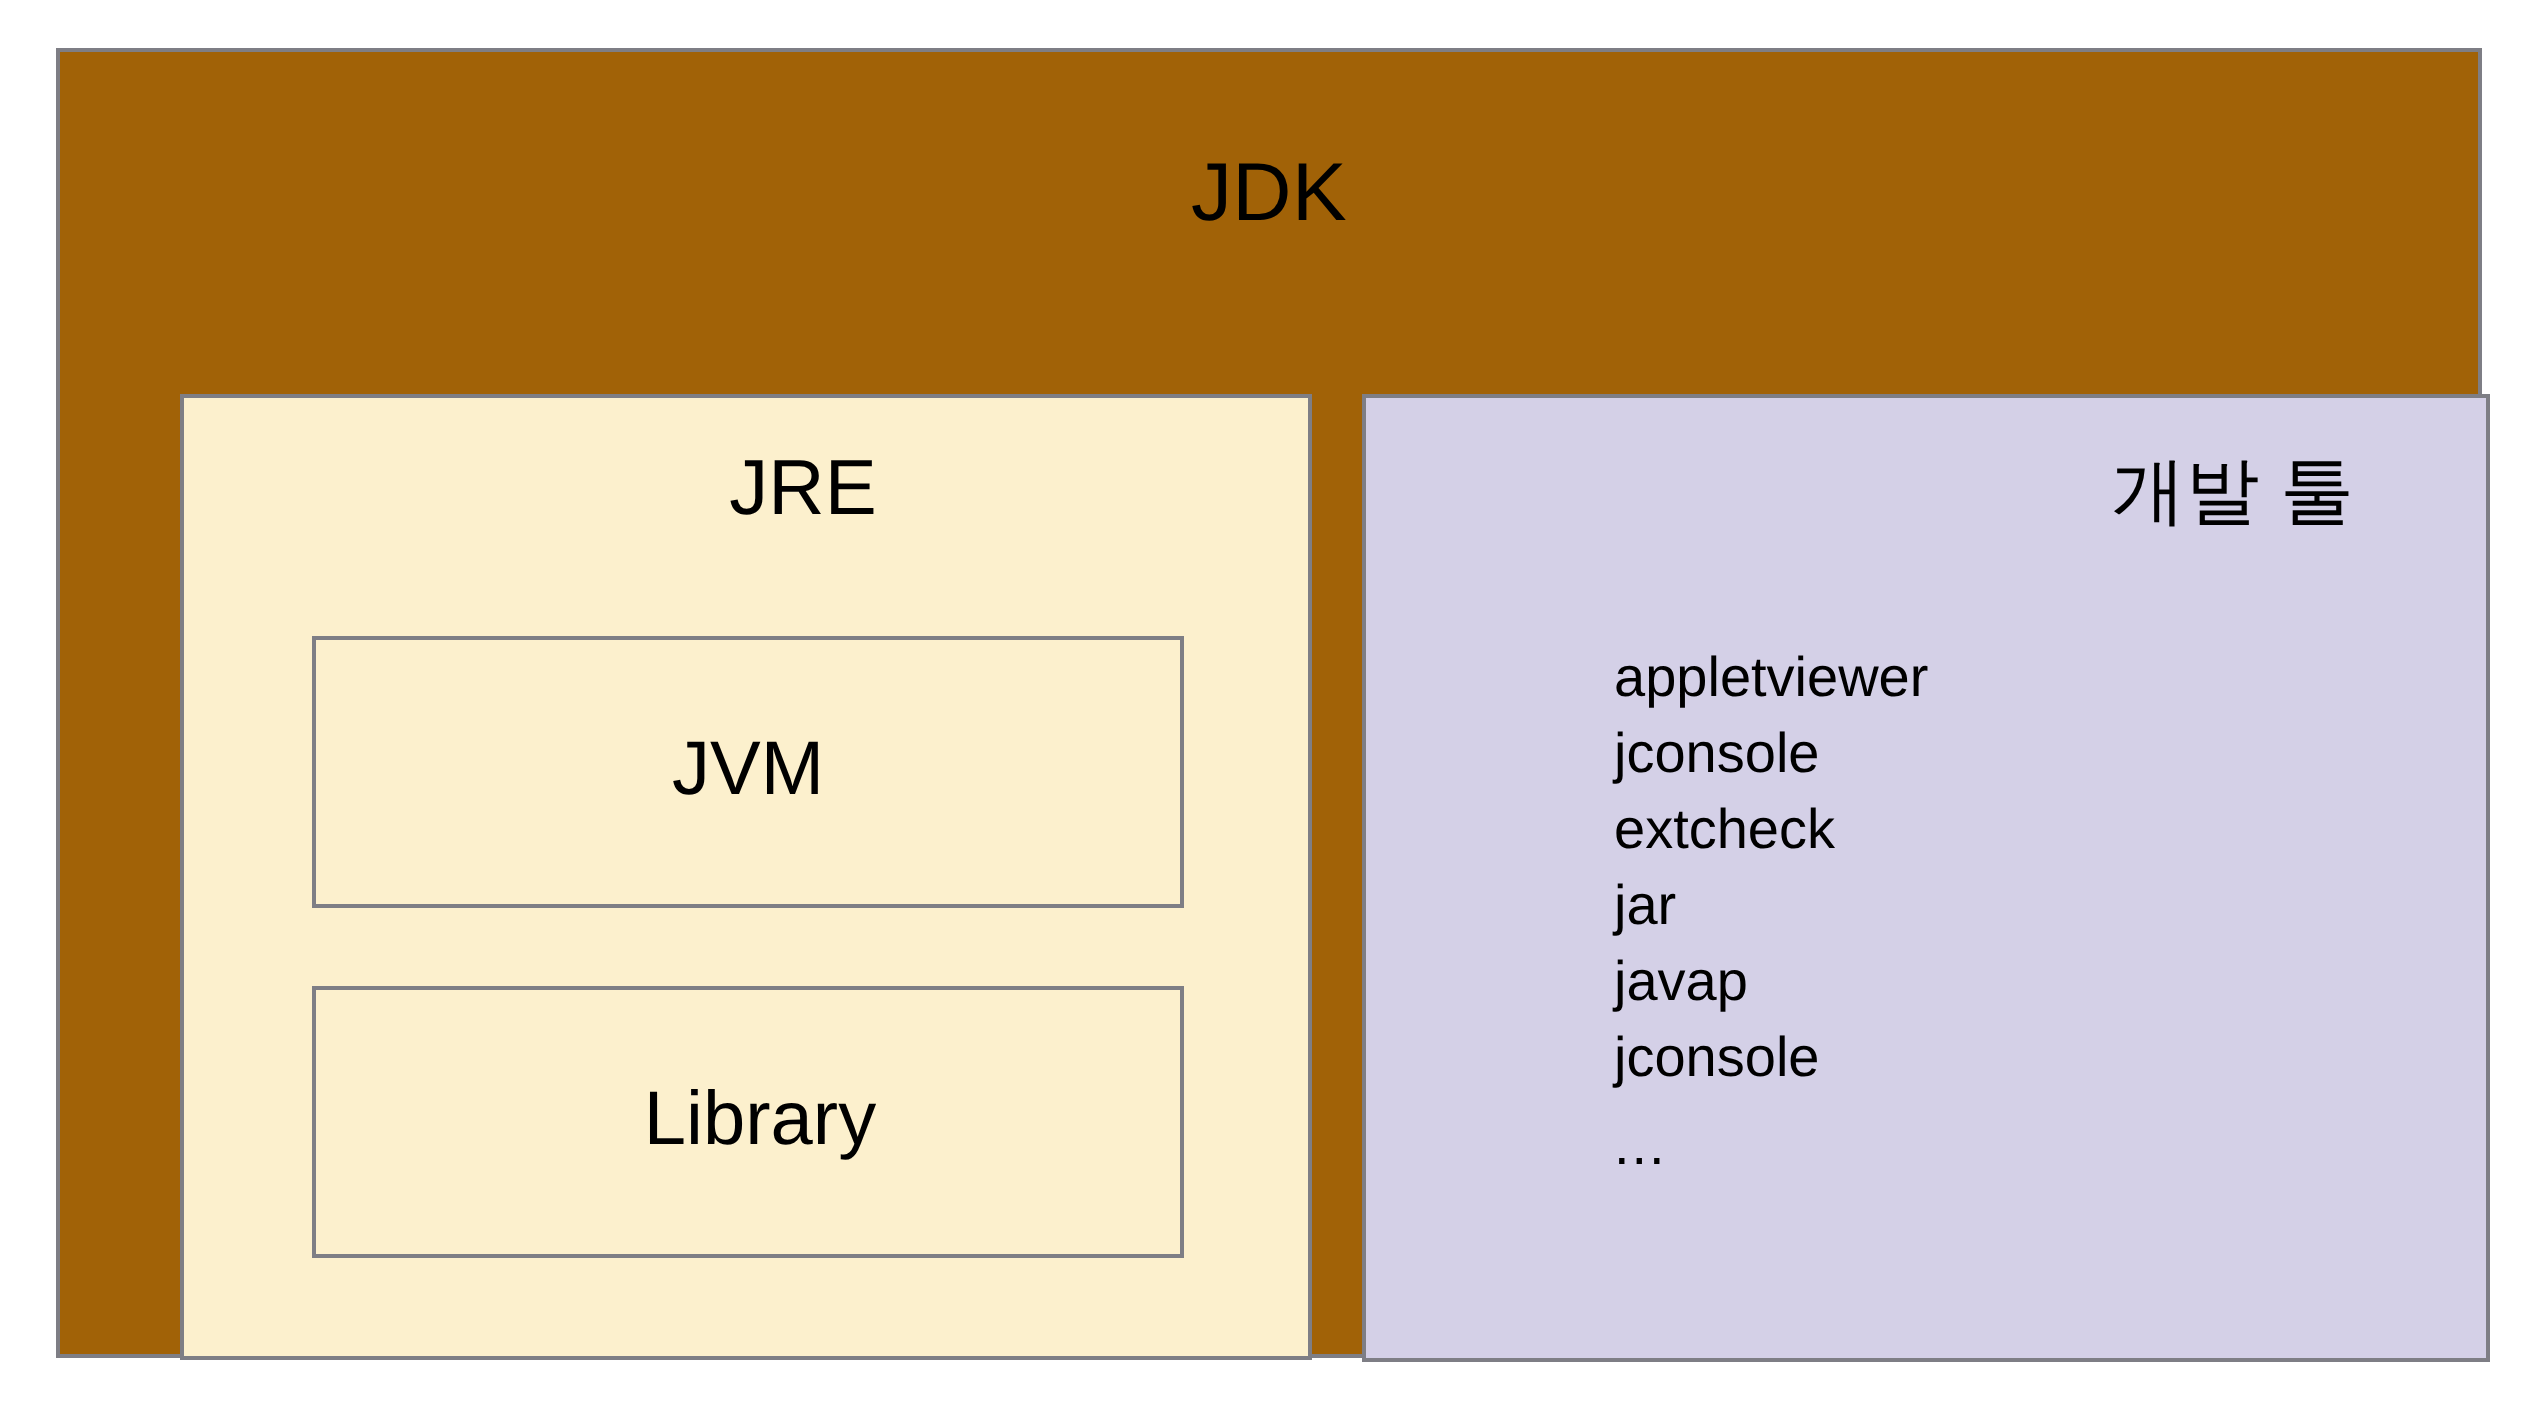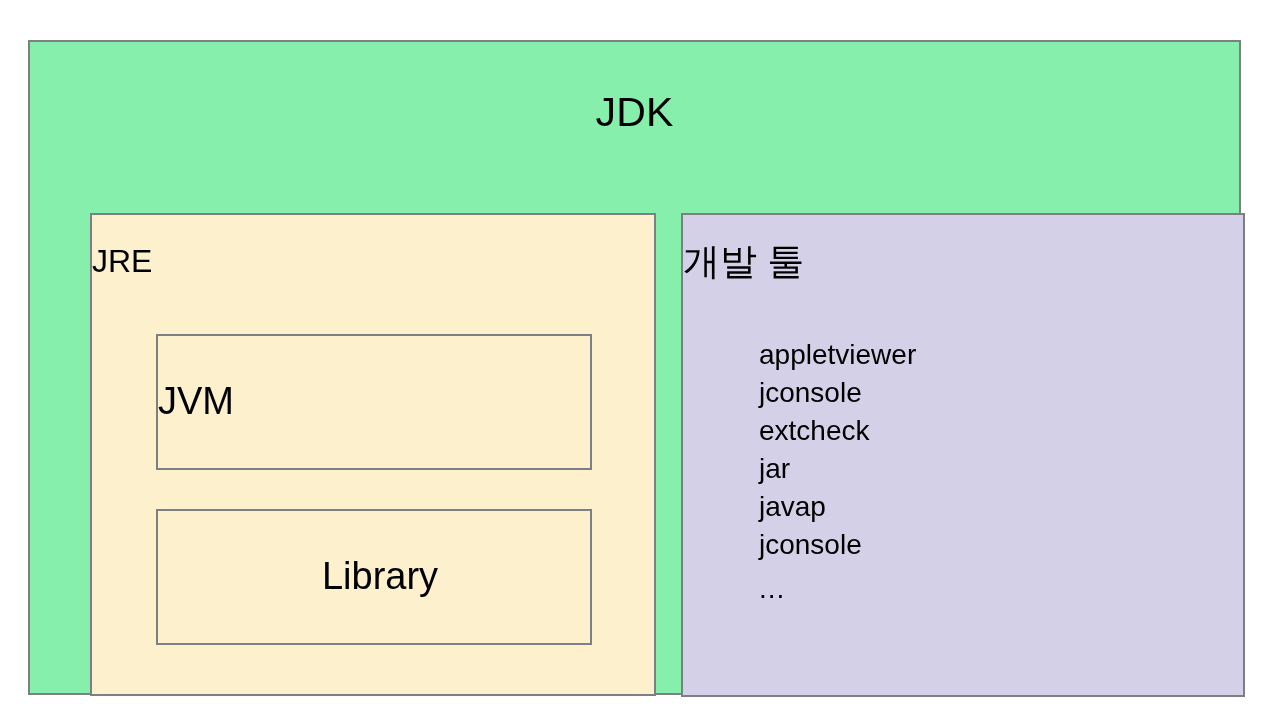--- a/index.html
+++ b/index.html
@@ -25,24 +25,24 @@
   
   .box {
     position: absolute;
     box-sizing: border-box;
     border: 2px solid #7e7e85;
   }
 
   
   #jdk-box {
     left: 28px;
-    top: 40px;
+    top: 24px;
     width: 1213px;
     height: 655px;
-    background: #86efac;
+    background: #a16207;
     text-decoration: underline;
   }
   #jdk-title {
     position: absolute;
     left: 0;
     top: 46px;
     width: 1209px;
     text-align: center;
     font-size: 41px;
     line-height: 48px;
@@ -56,39 +56,40 @@
     top: 171px;
     width: 566px;
     height: 483px;
     background: #fcf0cd;
   }
   #jre-title {
     position: absolute;
     left: 0;
     top: 23px;
     width: 619px;
-    font-size: 32px;
+    text-align: center;
+    font-size: 39px;
     line-height: 46px;
     color: #000;
   }
 
   
   #jvm-box {
     left: 64px;
     top: 119px;
     width: 436px;
     height: 136px;
     background: #fcf0cd;
   }
   #jvm-title {
     position: absolute;
     left: 0;
     top: 42px;
     width: 432px;
-    text-align: left;
+    text-align: center;
     font-size: 38px;
     line-height: 46px;
     color: #000;
   }
 
   
   #library-box {
     left: 64px;
     top: 294px;
     width: 436px;
@@ -112,38 +113,39 @@
     top: 171px;
     width: 564px;
     height: 484px;
     background: #d4d0e7;
   }
   #devtools-title {
     position: absolute;
     left: 0;
     top: 23px;
     width: 494px;
-    text-align: left;
+    text-align: right;
     font-size: 37px;
     line-height: 48px;
     color: #000;
   }
   #devtools-list {
     position: absolute;
     left: 76px;
     top: 121px;
     margin: 0;
     padding: 0;
     list-style: none;
   }
   #devtools-list li {
     font-size: 28px;
     line-height: 38px;
     color: #000;
     white-space: pre;
+    margin-left: 48px;
   }
   #devtools-list li.ellipsis {
     margin-top: 6px;
     letter-spacing: 1px;
   }
 </style>
 </head>
 <body>
 
 <div id="canvas">

